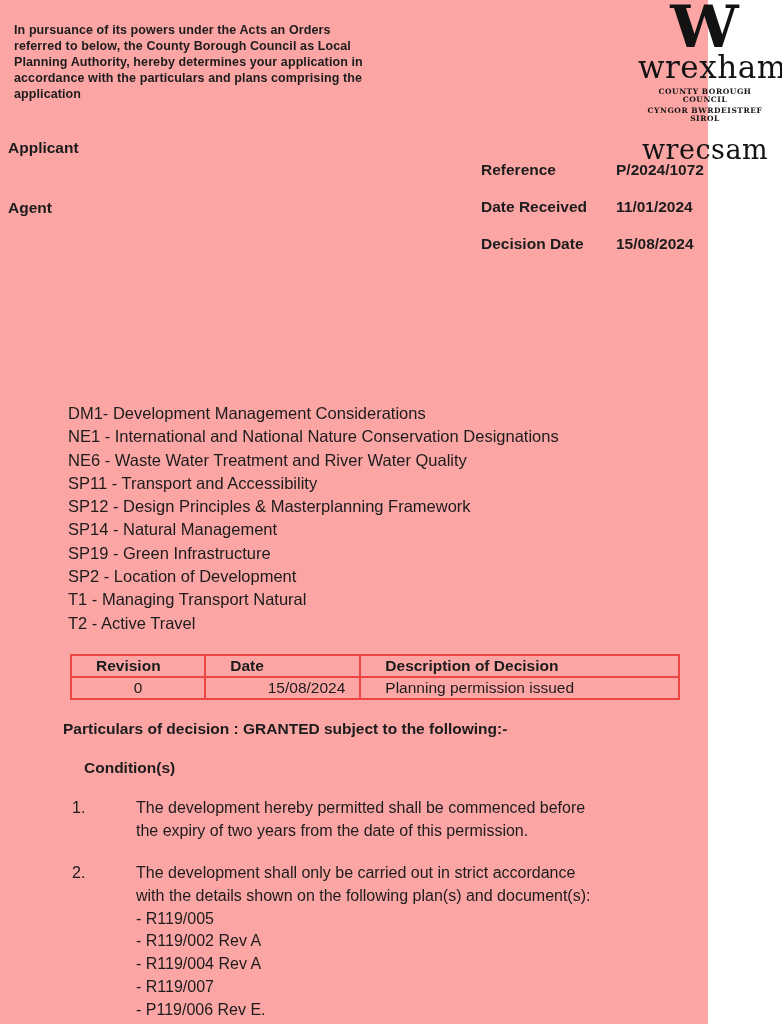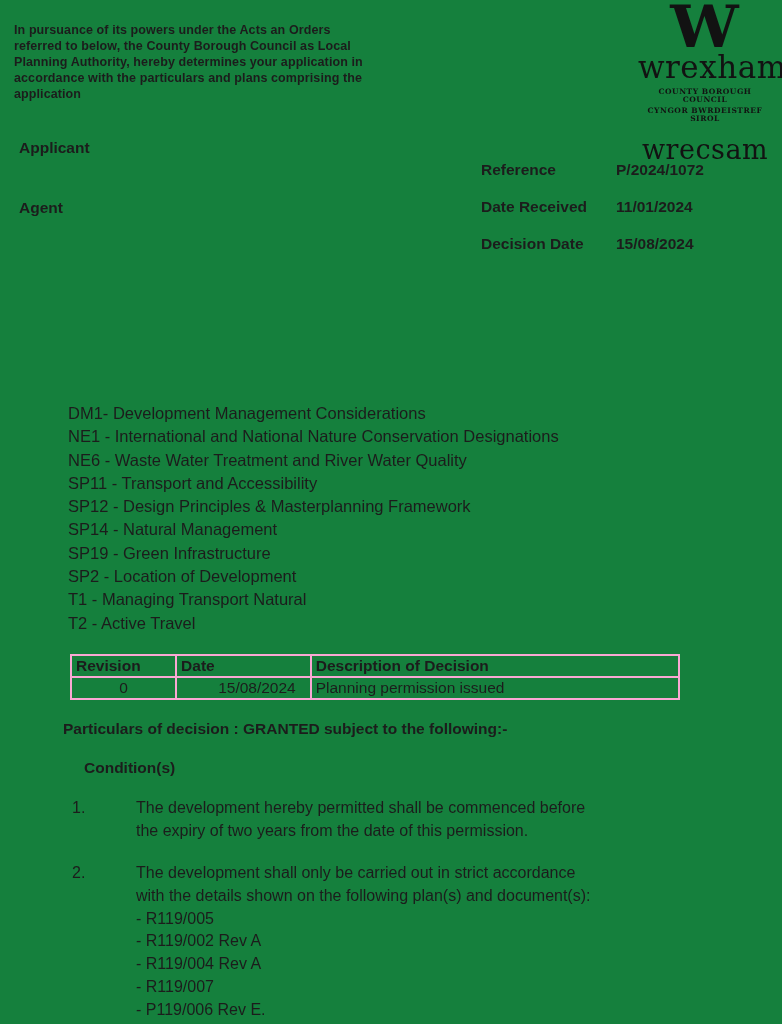--- a/index.html
+++ b/index.html
@@ -3,21 +3,21 @@
 <meta charset="utf-8">
 <style>
   html, body { margin: 0; padding: 0; }
   body {
     width: 782px; height: 1024px;
     background: #ffffff;
     font-family: "Liberation Sans", sans-serif;
     color: #1c1c1c;
     overflow: hidden;
   }
-  .page { position: relative; width: 782px; height: 1024px; background: #15803d; }
+  .page { position: relative; width: 708px; height: 1024px; background: #fca5a5; }
 
   .preline { white-space: pre-line; }
 
   
   .intro {
     position: absolute; left: 14px; top: 22px; width: 356px;
     font-size: 12.5px; font-weight: bold; line-height: 16px;
     letter-spacing: 0.1px;
   }
 
@@ -31,42 +31,42 @@
   .logo-mark {
     font-size: 58px; font-weight: bold; line-height: 54px;
     display: inline-block; transform: scaleX(1.05);
   }
   .logo-name { font-size: 31px; letter-spacing: 0.5px; margin-top: -2px; }
   .logo-sub  { font-size: 7.5px; font-weight: bold; letter-spacing: 0.55px; margin-top: 5px; }
   .logo-sub2 { font-size: 7.5px; font-weight: bold; letter-spacing: 0.55px; margin-top: 4px; }
   .logo-name2 { font-size: 27px; letter-spacing: 0.5px; margin-top: 14px; }
 
   
-  .party-label { position: absolute; left: 8px; font-size: 15.5px; font-weight: bold; margin-left: 11px; }
+  .party-label { position: absolute; left: 8px; font-size: 15.5px; font-weight: bold; }
   .applicant { top: 139px; }
   .agent { top: 199px; }
 
   
   .meta-row { position: absolute; left: 481px; width: 290px; font-size: 15.5px; }
   .meta-row .label { font-weight: bold; display: inline-block; }
   .meta-row .value { position: absolute; left: 135px; top: 0; font-weight: bold; }
   .meta-0 { top: 161px; }
   .meta-1 { top: 198px; }
   .meta-2 { top: 235px; }
 
   
   .policy-list { position: absolute; left: 68px; top: 402px; font-size: 16.5px; line-height: 23.3px; }
 
   
   .rev-table {
     position: absolute; left: 70px; top: 654px; width: 610px;
     border-collapse: collapse; font-size: 15.5px;
   }
   .rev-table th, .rev-table td {
-    border: 2px solid #f9a8d4; padding: 0 4px; height: 20px;
+    border: 2px solid #ef4444; padding: 0 24px; height: 20px;
     text-align: left; vertical-align: middle;
   }
   .rev-table th { font-weight: bold; }
   .col-revision { width: 93px; }
   .col-date { width: 122px; }
   .col-desc { width: 351px; }
   .cell-revision { text-align: center !important; }
   .cell-date { text-align: right !important; padding-right: 14px !important; }
 
   

